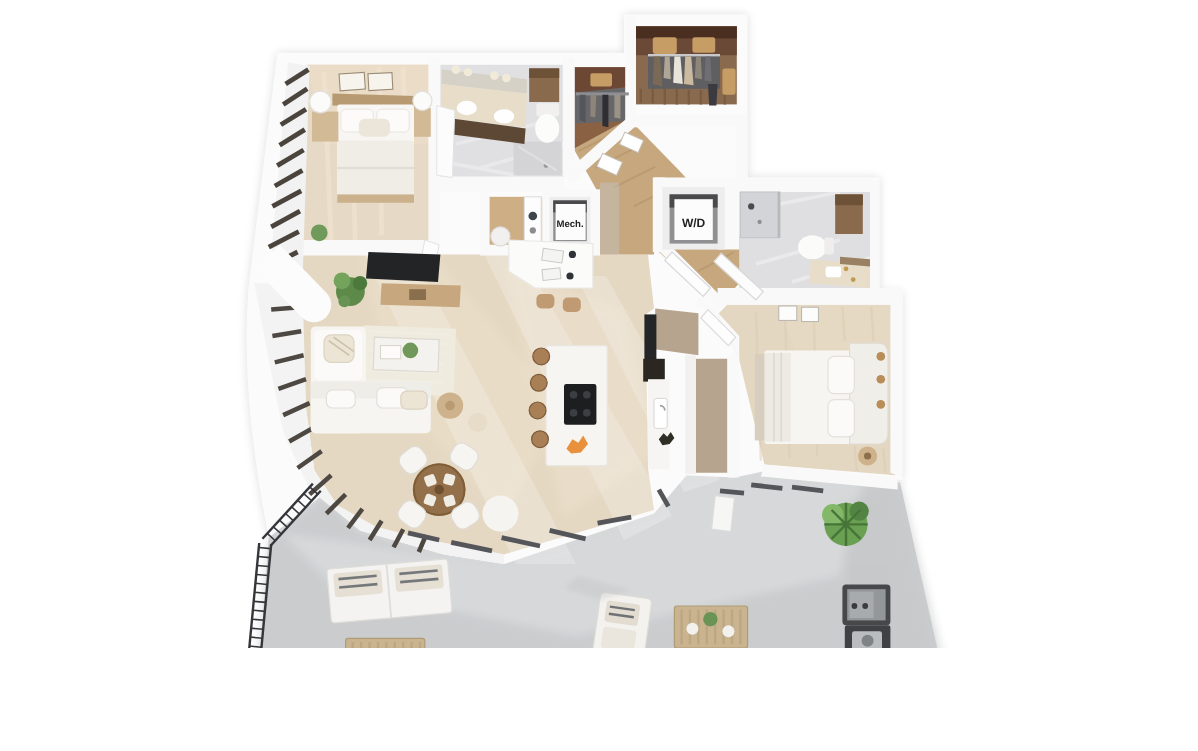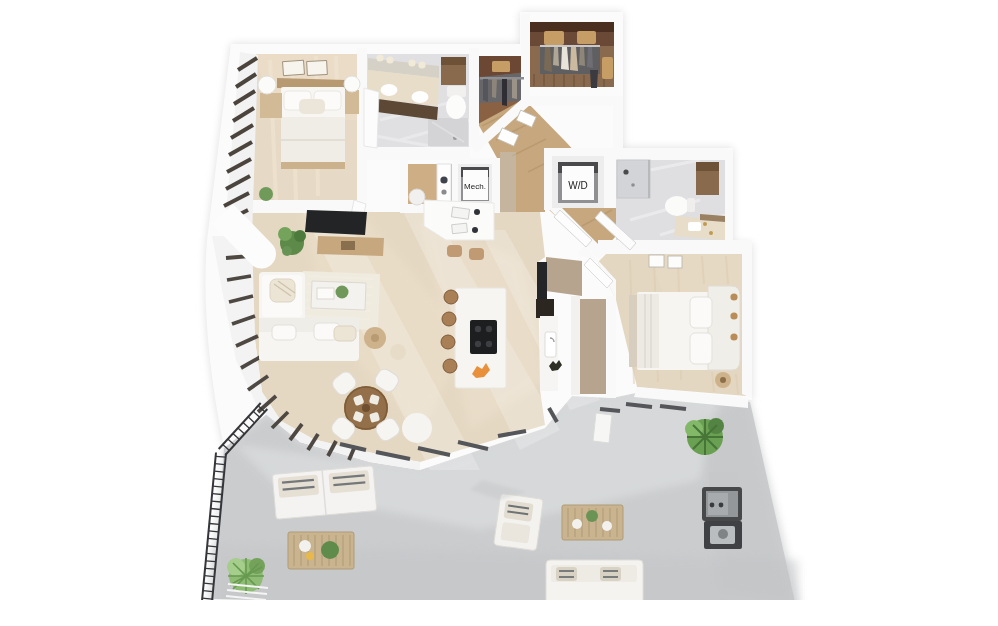--- a/index.html
+++ b/index.html
@@ -1,16 +1,16 @@
 <!DOCTYPE html>
 <html><head>
 <meta charset="utf-8">
 <style>
   html,body{margin:0;padding:0;background:#ffffff;}
-  .page{width:998px;height:600px;position:relative;overflow:hidden;font-family:"Liberation Sans", sans-serif;}
+  .page{width:998px;height:540px;position:relative;overflow:hidden;font-family:"Liberation Sans", sans-serif;font-weight:bold;}
   text{font-family:"Liberation Sans", sans-serif;}
 </style>
 </head>
 <body>
 <div class="page">
 <svg width="998" height="626" viewBox="0 0 998 626" xmlns="http://www.w3.org/2000/svg">
 <defs>
   <filter id="soft" x="-30%" y="-30%" width="160%" height="160%">
           <feGaussianBlur stdDeviation="4"></feGaussianBlur>
         </filter>

